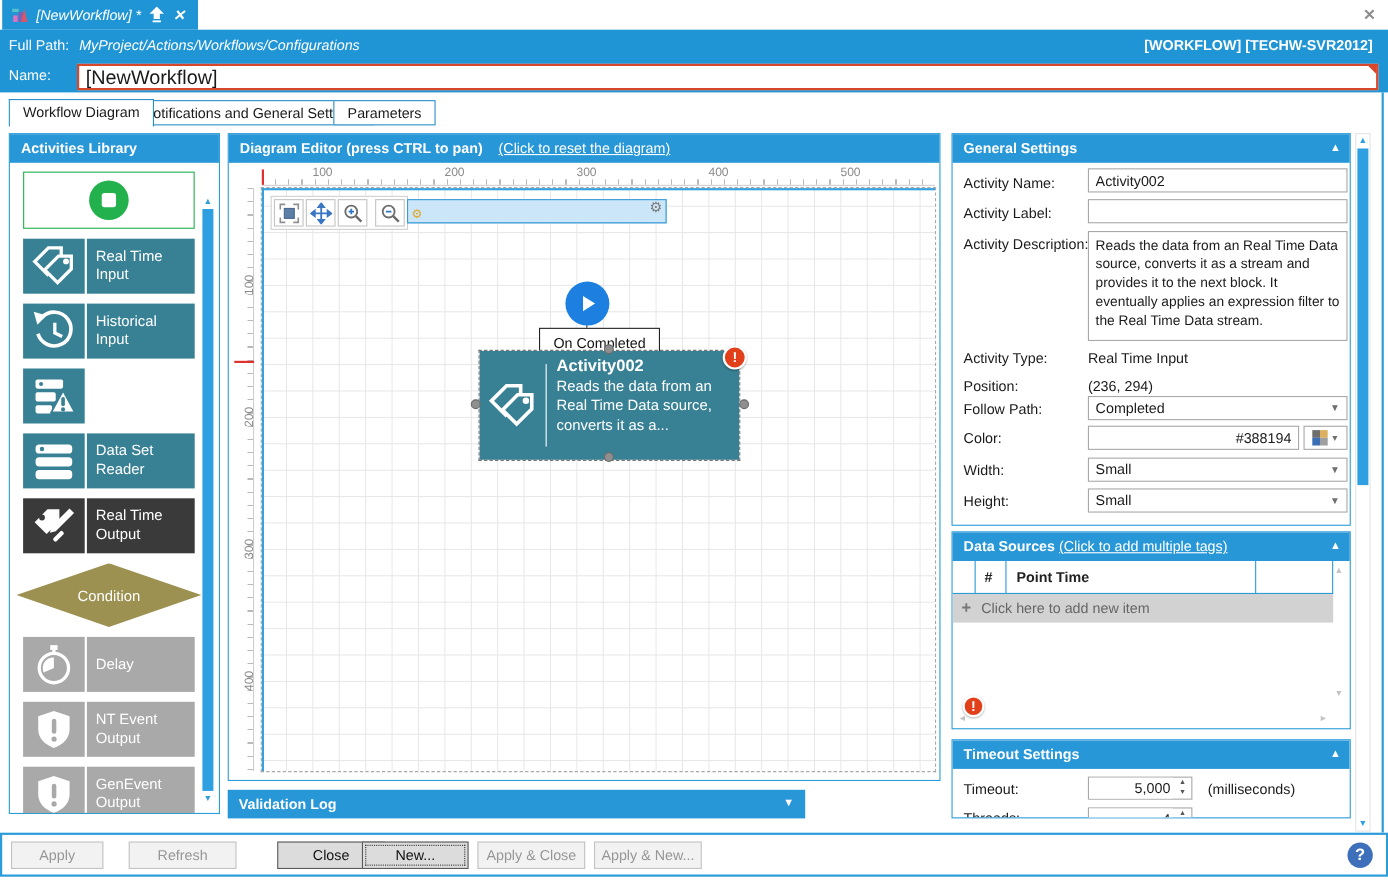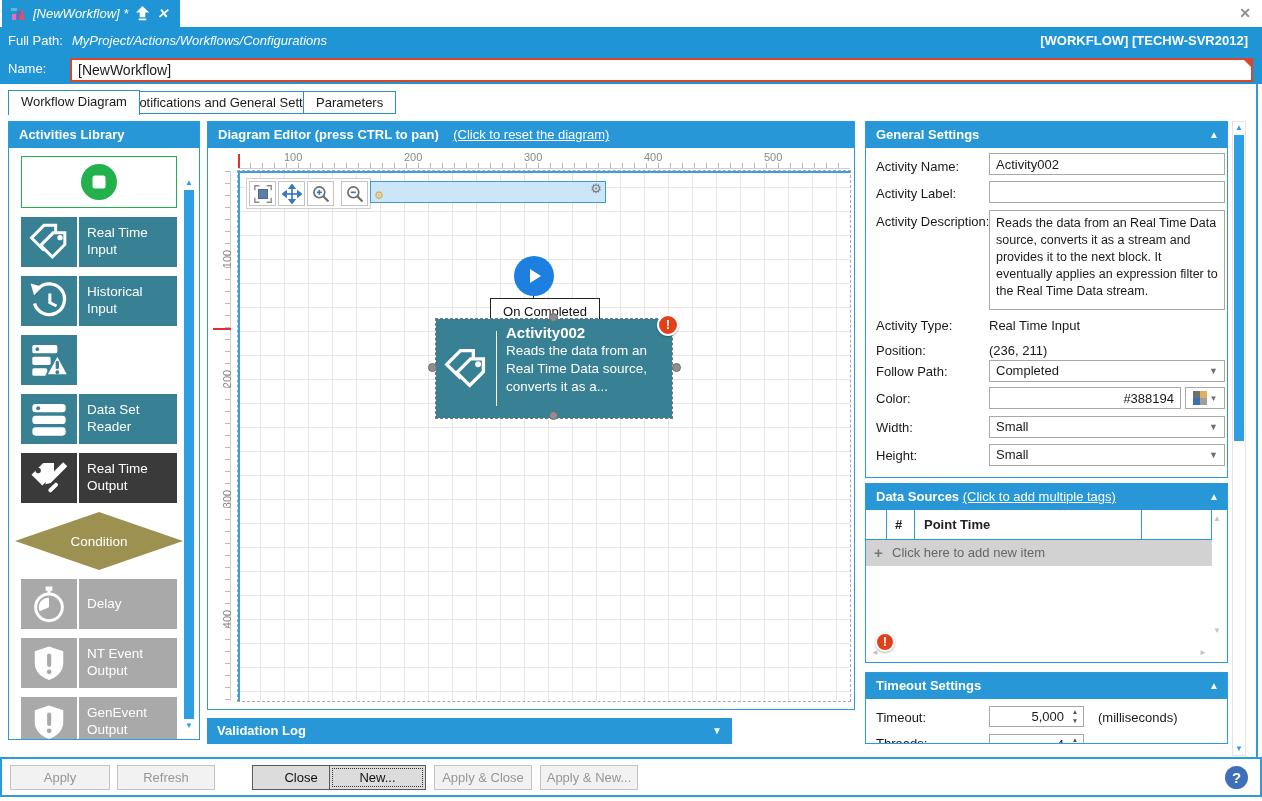--- a/index.html
+++ b/index.html
@@ -12,21 +12,21 @@
   .doc-tab { left:2px; top:0; height:27px; background:#2095d5; color:#fff; display:flex; align-items:center; gap:7px; padding:0 12px 0 8px;font-style:italic; }
   .doc-tab .t-title { font-size:13px; }
   .doc-tab .t-close { font-size:13px; font-weight:bold; }
   .blue-band { left:0; top:27px; width:1262px; height:57px; background:#2095d5; color:#fff; }
   .path-row { position:absolute; left:0; top:0; width:100%; height:28px; line-height:28px; }
   .path-row .fp-label { position:absolute; left:8px; }
   .path-row .fp-path { position:absolute; left:72px; font-style:italic; }
   .path-row .fp-ctx { position:absolute; right:14px; font-weight:bold; }
   .name-row { position:absolute; left:0; top:28px; width:100%; height:29px; }
   .name-row .nm-label { position:absolute; left:8px; line-height:28px; }
-  .name-input { position:absolute; left:70px; top:3px; width:1183px; height:24px; background:#fff; border:2px solid #d9472b; padding:0 6px; font-size:14px; color:#1a1a1a; font-family:inherit; }
+  .name-input { position:absolute; left:70px; top:3px; width:1183px; height:24px; background:#fff; border:2px solid #d9472b; padding:0 6px; font-size:18px; color:#1a1a1a; font-family:inherit; }
   .name-err-tri { position:absolute; right:11px; top:4px; width:0; height:0; border-top:8px solid #d9472b; border-left:8px solid transparent; }
 
   
   .main-tab { position:absolute; top:91px; height:23px; background:#fff; border:1px solid #2b8fc9; line-height:21px; padding:0 12px; color:#1a1a1a; }
   .main-tab.active { top:90px; height:25px; border-bottom:none; font-size:13px; z-index:2; }
 
   
   .panel { border:1px solid #2b9cd9; background:#fff; }
   .hdr { height:26px; background:#2797d7; color:#fff; font-weight:bold; line-height:26px; padding:0 10px; position:relative; }
   .hdr .collapse { position:absolute; right:8px; top:0; font-size:10px; font-weight:normal; }
@@ -397,21 +397,21 @@
     </div>
     <span class="frow-label" style="top:37px;">Activity Name:</span>
     <input class="tbox" style="top: 31px;" type="text" value="Activity002">
     <span class="frow-label" style="top:64px;">Activity Label:</span>
     <input class="tbox" style="top: 59px;" type="text" value="">
     <span class="frow-label" style="top:92px;">Activity Description:</span>
     <div class="descbox">Reads the data from an Real Time Data source, converts it as a stream and provides it to the next block. It eventually applies an expression filter to the Real Time Data stream.</div>
     <span class="frow-label" style="top:196px;">Activity Type:</span>
     <span class="static-val" style="top:196px;">Real Time Input</span>
     <span class="frow-label" style="top:221px;">Position:</span>
-    <span class="static-val" style="top:221px;">(236, 211)</span>
+    <span class="static-val" style="top:221px;">(236, 294)</span>
     <span class="frow-label" style="top:242px;">Follow Path:</span>
     <div class="sel" style="top:238px;">
       <span>Completed</span>
       <span class="dd">▼</span>
     </div>
     <span class="frow-label" style="top:269px;">Color:</span>
     <input class="tbox" style="top: 265px; width: 192px; text-align: right;" type="text" value="#388194">
     <div class="color-btn" style="top:265px;">
       <span class="swgrid">
         <i style="background:#6e6e6e;"></i>
@@ -476,21 +476,21 @@
   </div>
 
   <div id="rscroll">
     <div class="scroll-arrow" style="top:1px;">▲</div>
     <div class="scroll-thumb-v" style="top:13px; height:306px;"></div>
     <div class="scroll-arrow" style="bottom:1px;">▼</div>
   </div>
   <div class="redge"></div>
 
   <div id="footer">
-    <button class="fbtn disabled" style="left:8px; width:100px;">Apply</button>
+    <button class="fbtn disabled" style="left:8px; width:84px;">Apply</button>
     <button class="fbtn disabled" style="left:115px; width:98px;">Refresh</button>
     <button class="fbtn enabled" style="left:220px; width:98px;margin-left:30px;">Close</button>
     <button class="fbtn enabled focused" style="left:327px; width:97px;">New...</button>
     <button class="fbtn disabled" style="left:432px; width:98px;">Apply &amp; Close</button>
     <button class="fbtn disabled" style="left:538px; width:98px;">Apply &amp; New...</button>
     <div class="help-btn">?</div>
   </div>
 
 </div>
 

